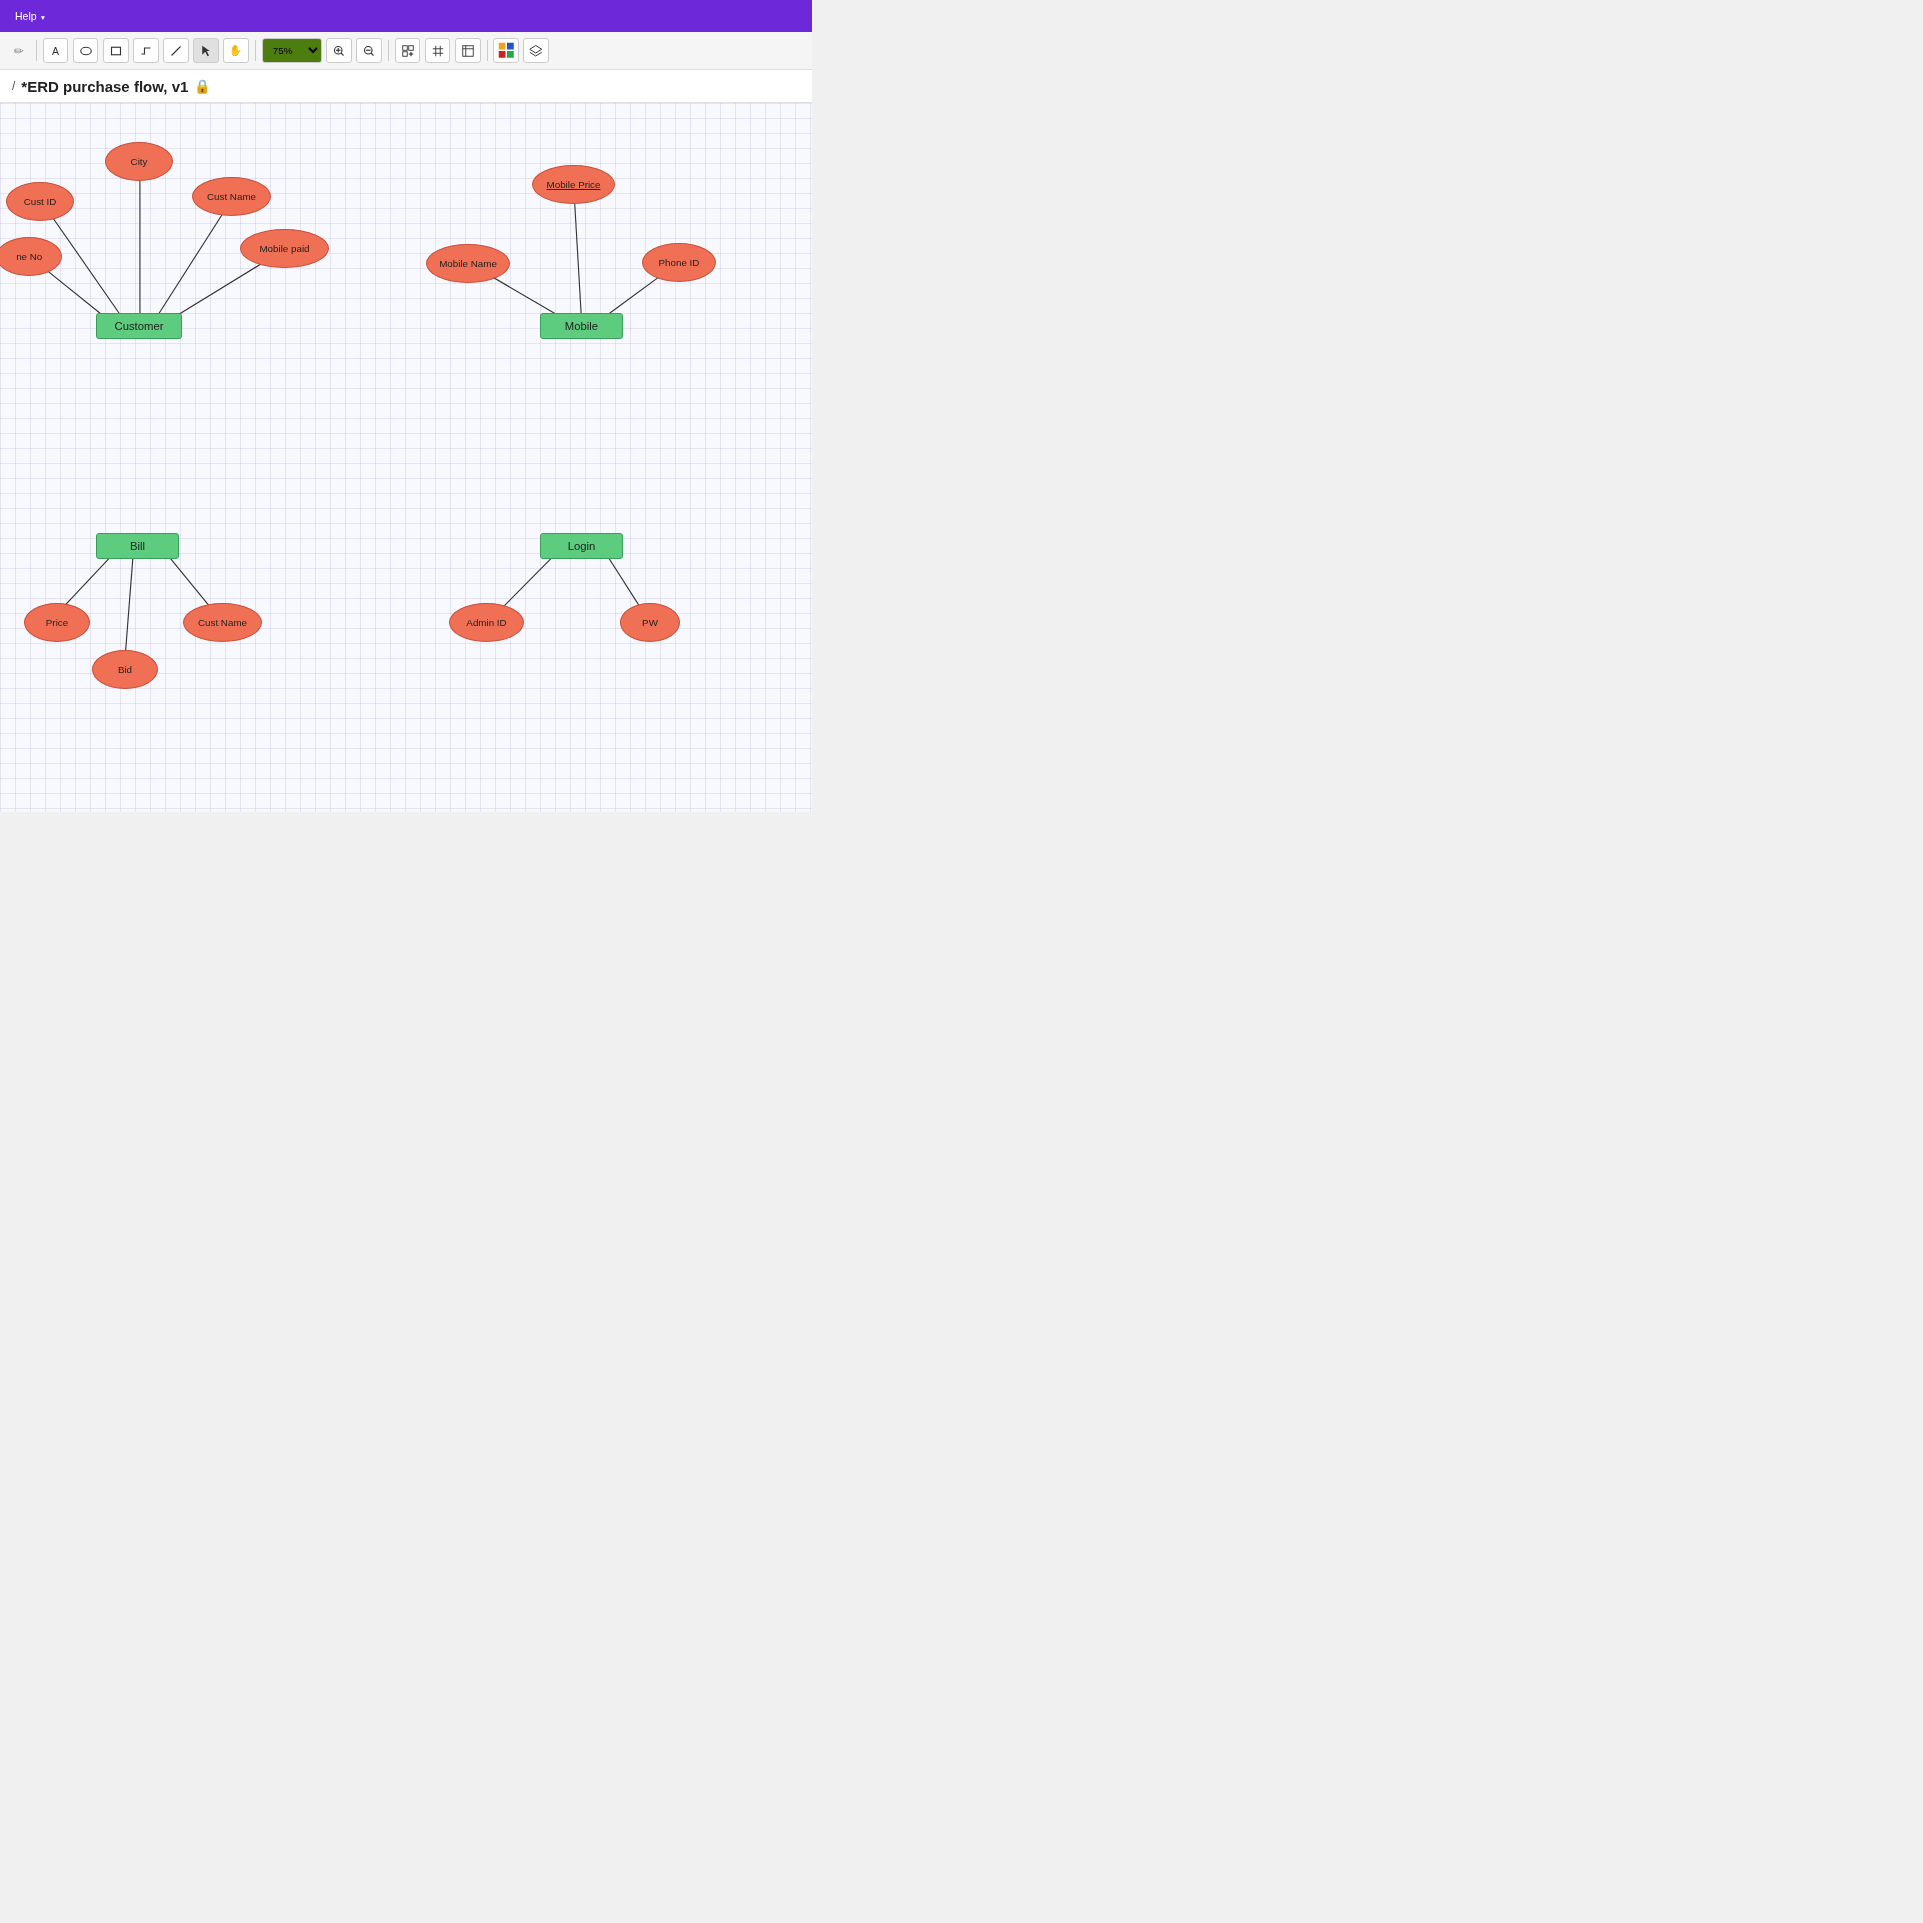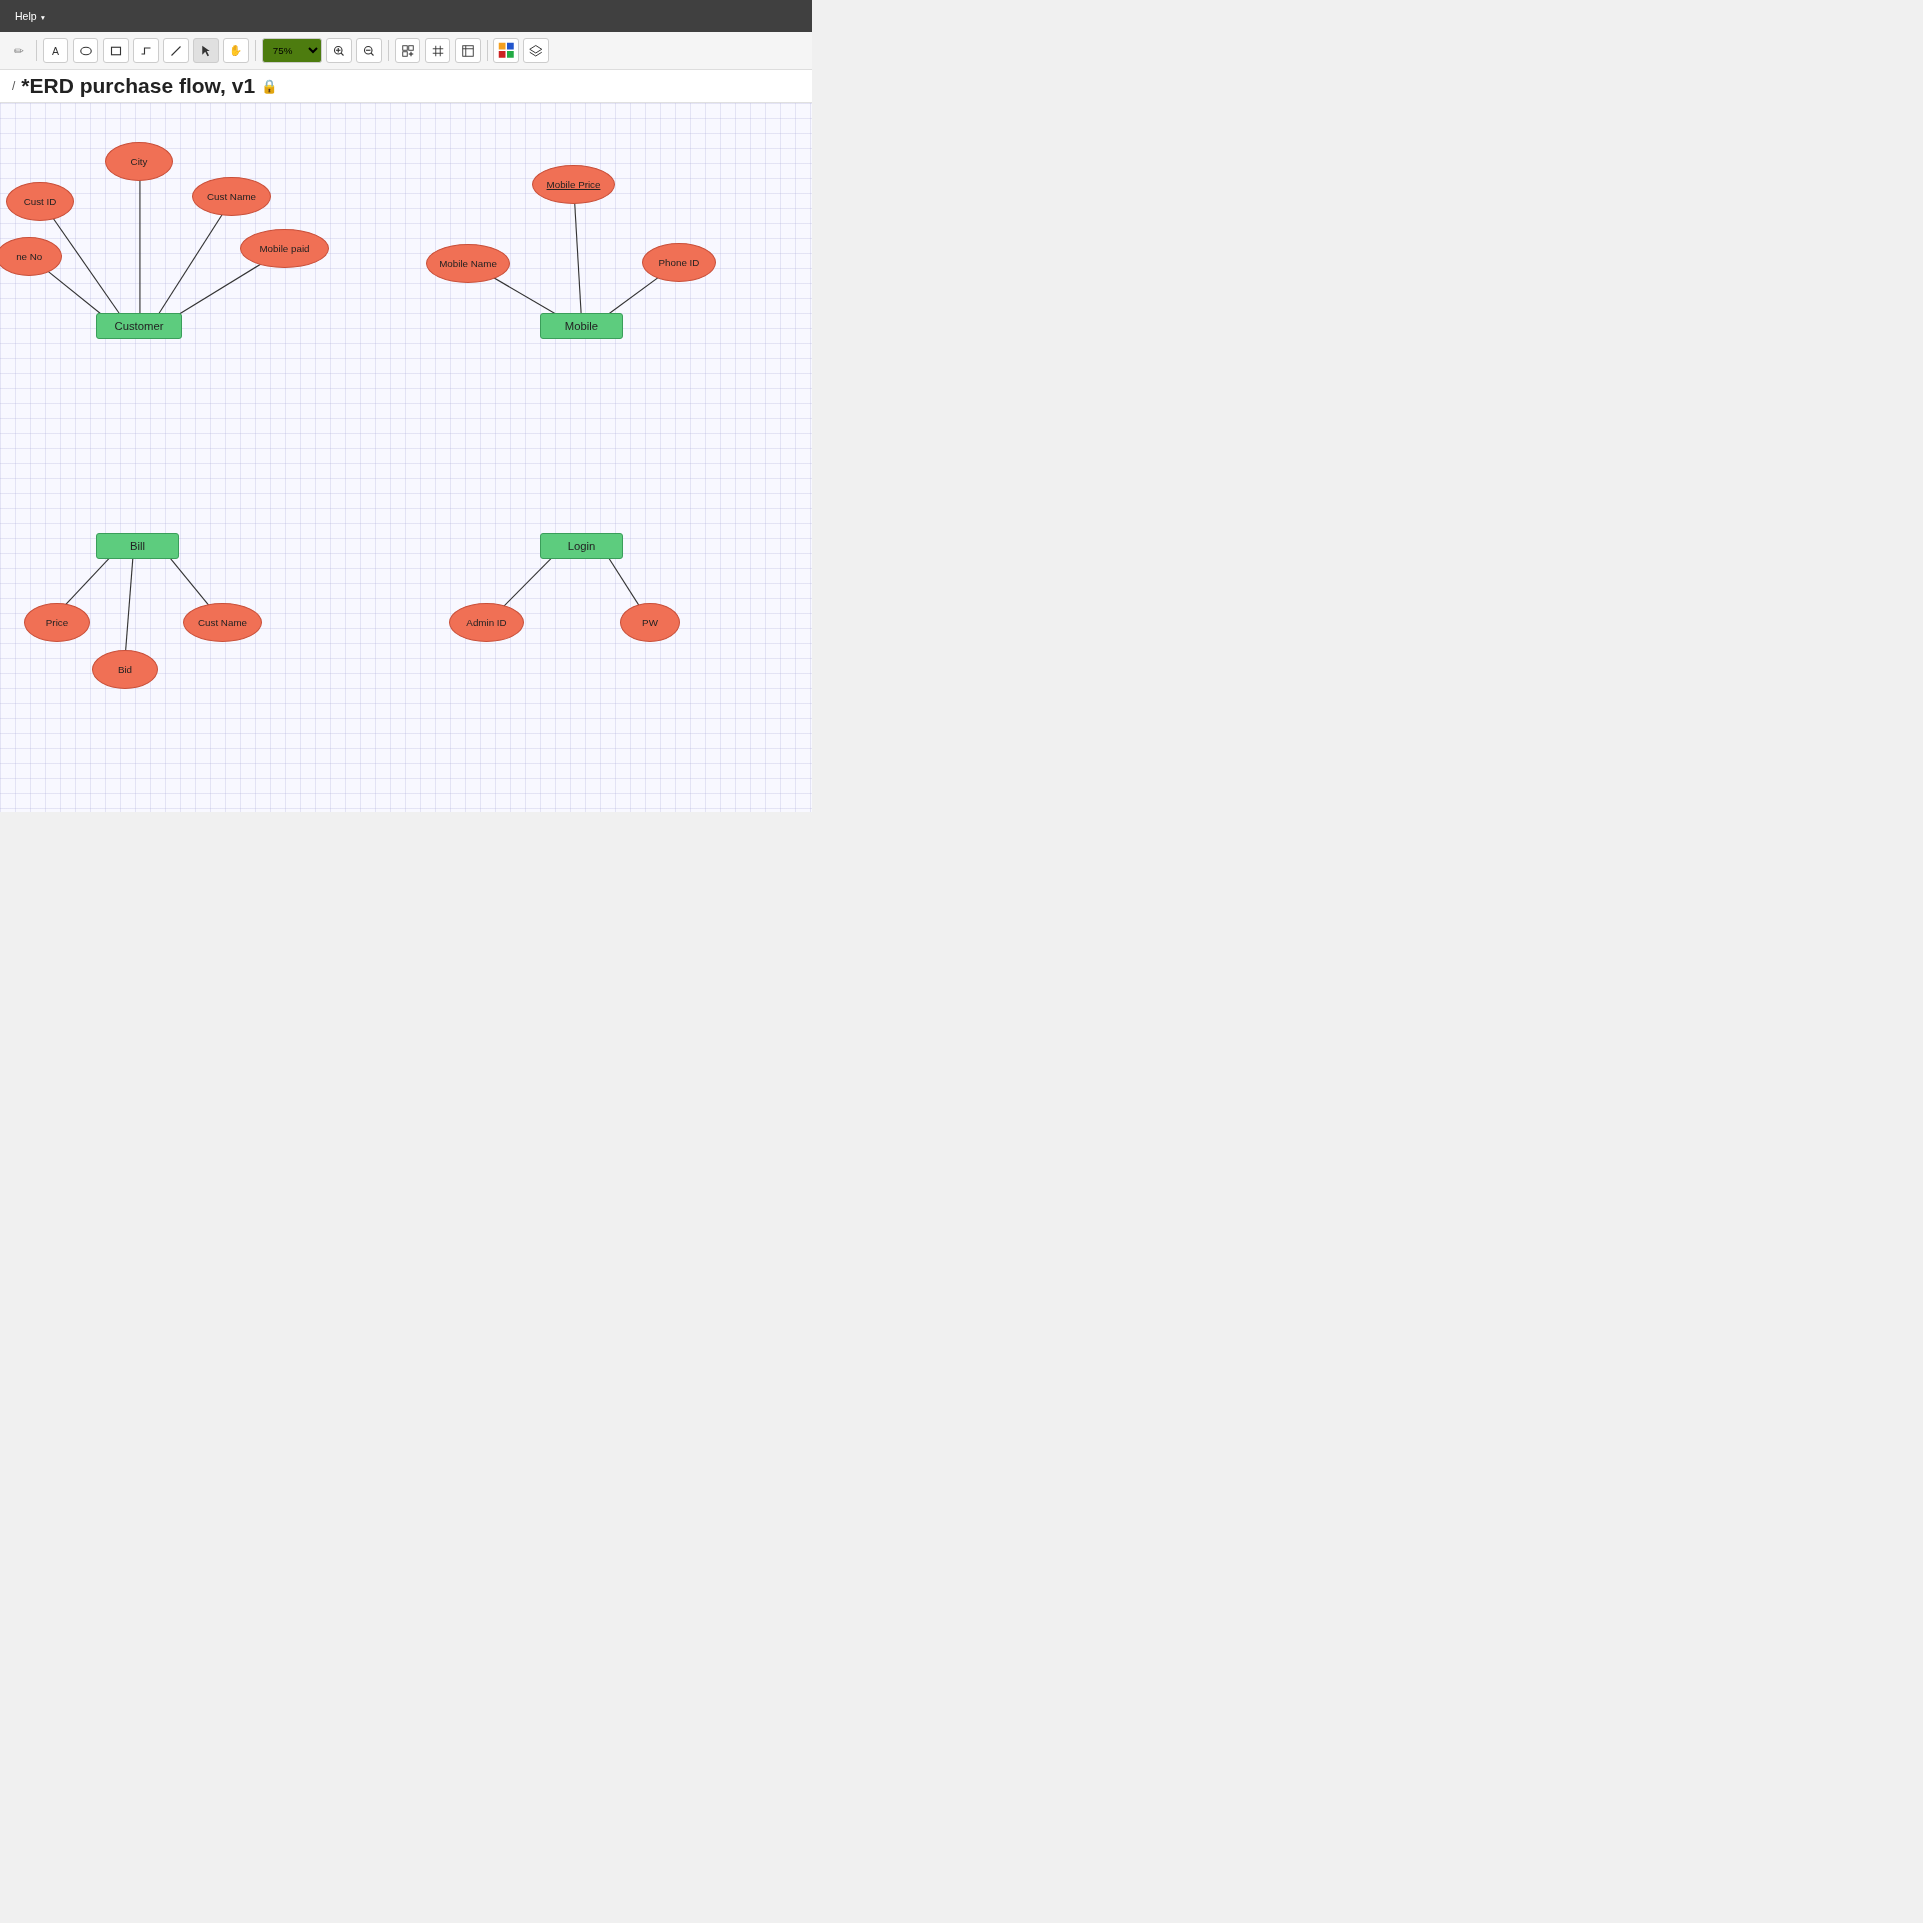--- a/index.html
+++ b/index.html
@@ -1,20 +1,20 @@
 <!DOCTYPE html>
 <html style="font-size:12px"><head>
   <meta charset="utf-8">
   <style>
     * { margin: 0; padding: 0; box-sizing: border-box; }
     body { font-family: -apple-system, BlinkMacSystemFont, 'Segoe UI', Arial, sans-serif; background: #f0f0f0; width: 812px; height: 812px; overflow: hidden; }
 
     
     .menu-bar {
-      background: #404040;
+      background: #6d28d9;
       height: 30px;
       display: flex;
       align-items: center;
       padding: 16px 9px;
       gap: 3px;
     }
     .menu-item {
       color: white;
       font-size: 10.5px;
       padding: 3px 6px;
@@ -72,21 +72,21 @@
     .title-bar {
       height: 33px;
       display: flex;
       align-items: center;
       padding: 0 12px;
       background: white;
       border-bottom: 0.8px solid #e0e0e0;
       gap: 6px;
     }
     .breadcrumb-sep { color: #555; font-size: 12px; }
-    .page-title { font-size: 21px; font-weight: bold; color: #222; }
+    .page-title { font-size: 15px; font-weight: bold; color: #222; }
     .lock-icon { font-size: 13.5px; }
 
     
     .canvas {
       background-color: #f8f8ff;
       background-image:
         linear-gradient(rgba(180,180,220,0.3) 0.8px, transparent 0.8px),
         linear-gradient(90deg, rgba(180,180,220,0.3) 0.8px, transparent 0.8px);
       background-size: 15px 15px;
       width: 812px;

